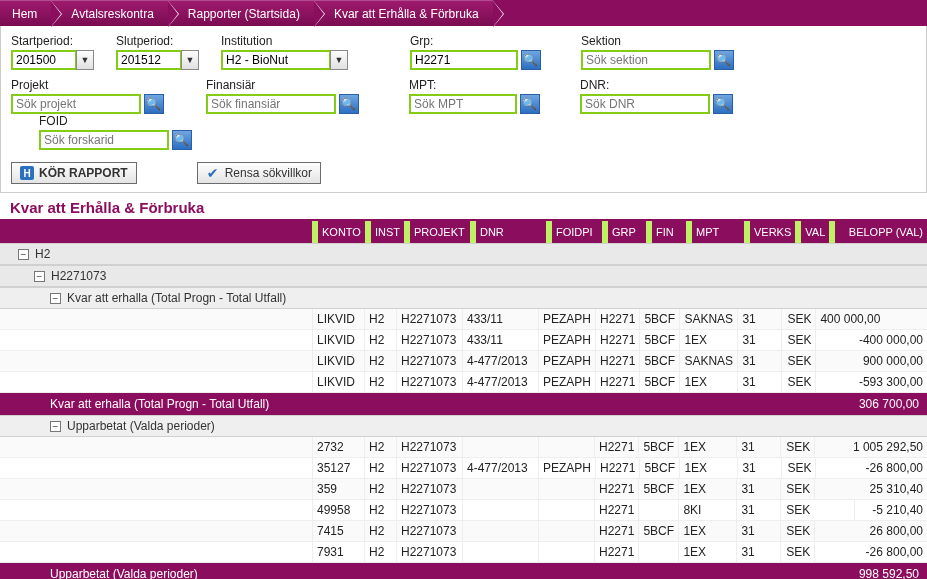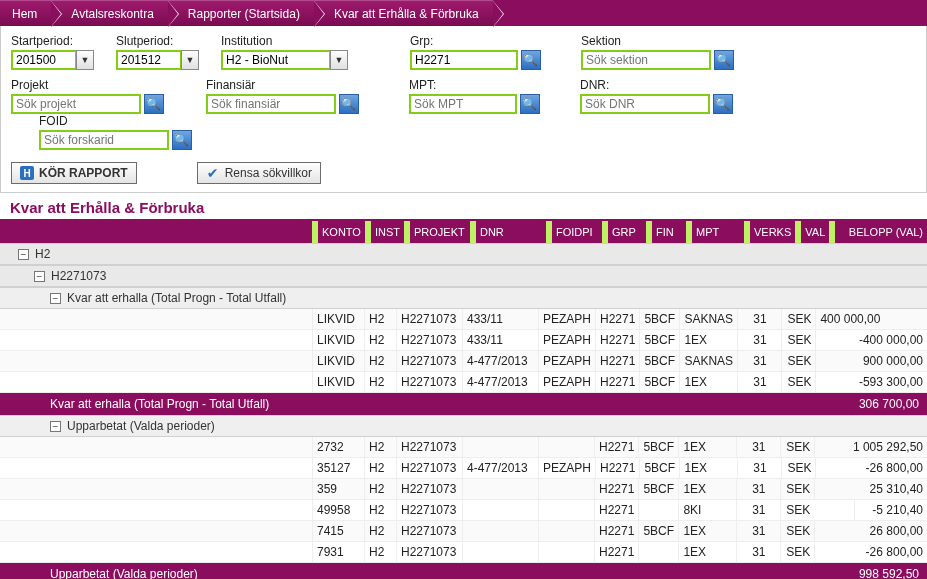--- a/index.html
+++ b/index.html
@@ -145,21 +145,21 @@
   .hcell:first-child { border-left: none; }
   .w-indent { flex: 0 0 312px; }
   .w-konto { flex: 0 0 52px; }
   .w-inst  { flex: 0 0 32px; }
   .w-proj  { flex: 0 0 66px; }
   .w-dnr   { flex: 0 0 76px; }
   .w-foid  { flex: 0 0 56px; }
   .w-grp   { flex: 0 0 44px; }
   .w-fin   { flex: 0 0 40px; }
   .w-mpt   { flex: 0 0 58px; }
-  .w-verks { flex: 0 0 44px; text-align: center; }
+  .w-verks { flex: 0 0 44px; }
   .w-val   { flex: 0 0 34px; text-align: right; }
   .w-bel   { flex: 1 1 auto; justify-content: flex-end; }
 
   .grouprow {
     display: flex;
     align-items: center;
     background: #e9e9e9;
     border-top: 1px solid #d0d0d0;
     border-bottom: 1px solid #d0d0d0;
     padding: 3px 0;

